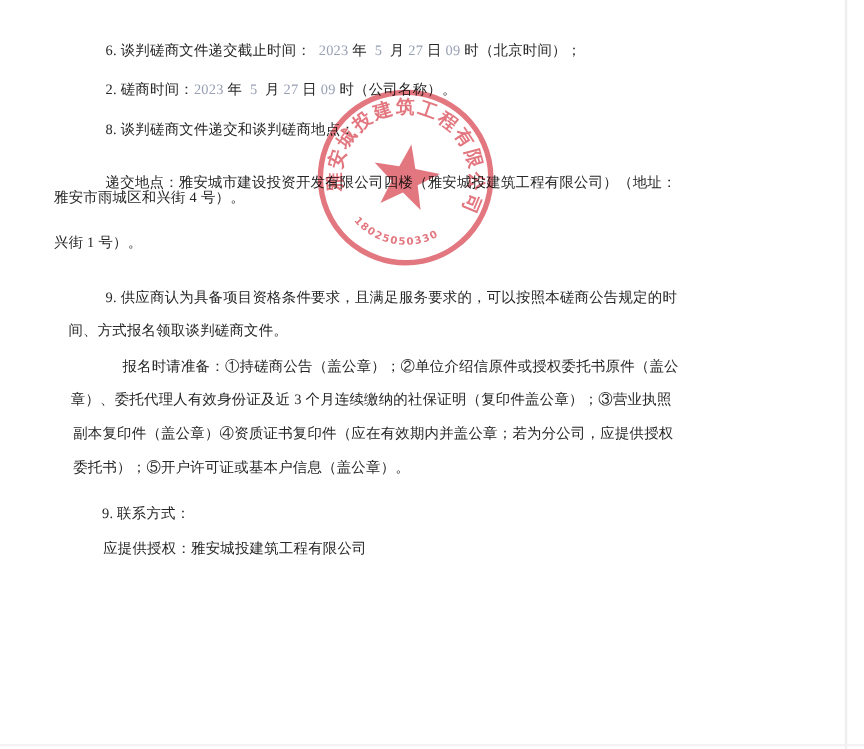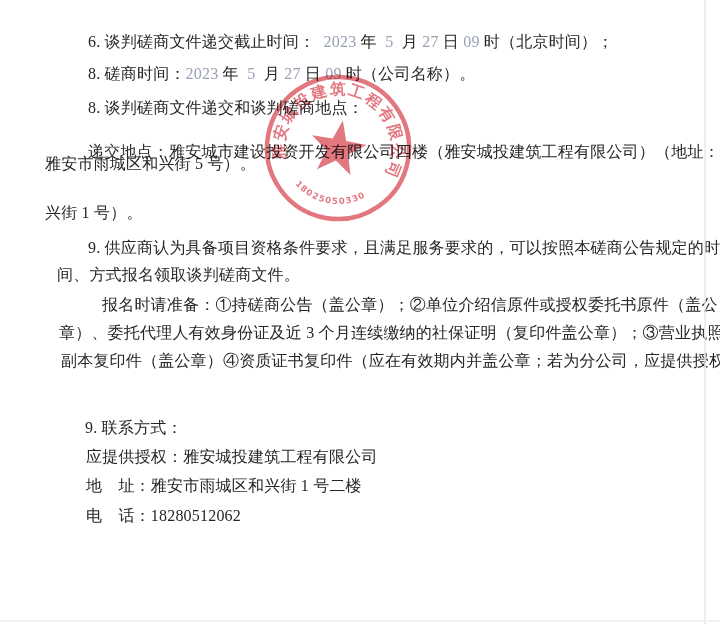--- a/index.html
+++ b/index.html
@@ -4,21 +4,21 @@
 <style>
   html,body{margin:0;padding:0;}
   body{
     width:720px;height:624px;overflow:hidden;background:#ffffff;
     font-family:"Liberation Serif","DejaVu Serif",serif;
     position:relative;
   }
   .page{position:absolute;inset:0;background:#ffffff;}
   .line{
     position:absolute;
-    font-size:16px;line-height:18px;color:#262626;
+    font-size:12px;line-height:18px;color:#262626;
     white-space:pre;letter-spacing:0.2px;
   }
   .val{color:#98a1b4;}
   .scan-edge-right{
     position:absolute;top:0;right:14px;width:2px;height:624px;
     background:#e7e7ea;opacity:.7;
   }
   .scan-edge-bottom{
     position:absolute;left:0;top:620px;width:720px;height:2px;
     background:#f0f0f2;opacity:.8;
@@ -28,40 +28,39 @@
     mix-blend-mode:multiply;opacity:.88;pointer-events:none;
   }
 </style>
 </head>
 <body>
 
 <div class="page">
 
   <div class="line" style="top:33px;left:88px"><span>6. 谈判磋商文件递交截止时间：  </span><span class="val">2023</span><span> 年  </span><span class="val">5</span><span>  月 </span><span class="val">27</span><span> 日 </span><span class="val">09</span><span> 时（北京时间）；</span></div>
 
-  <div class="line" style="top:65px;left:88px"><span>8. 磋商时间：</span><span class="val">2023</span><span> 年  </span><span class="val">5</span><span>  月 </span><span class="val">27</span><span> 日 </span><span class="val">09</span><span> 时（公司名称）。</span></div>
+  <div class="line" style="top:65px;left:88px"><span>2. 磋商时间：</span><span class="val">2023</span><span> 年  </span><span class="val">5</span><span>  月 </span><span class="val">27</span><span> 日 </span><span class="val">09</span><span> 时（公司名称）。</span></div>
 
   <div class="line" style="top:99px;left:88px">8. 谈判磋商文件递交和谈判磋商地点：</div>
 
   <div class="line" style="top:143px;left:88px">递交地点：雅安城市建设投资开发有限公司四楼（雅安城投建筑工程有限公司）（地址：</div>
-  <div class="line" style="top:155px;left:45px">雅安市雨城区和兴街 5 号）。</div>
+  <div class="line" style="top:155px;left:45px">雅安市雨城区和兴街 4 号）。</div>
 
-  <div class="line" style="top:204px;left:45px">兴街 1 号）。</div>
+  <div class="line" style="top:193px;left:45px">兴街 1 号）。</div>
 
   <div class="line" style="top:239px;left:88px">9. 供应商认为具备项目资格条件要求，且满足服务要求的，可以按照本磋商公告规定的时</div>
   <div class="line" style="top:296px;left:102px">报名时请准备：①持磋商公告（盖公章）；②单位介绍信原件或授权委托书原件（盖公</div>
 
   <div class="line" style="top:266px;left:57px">间、方式报名领取谈判磋商文件。</div>
   <div class="line" style="top:324px;left:59px">章）、委托代理人有效身份证及近 3 个月连续缴纳的社保证明（复印件盖公章）；③营业执照</div>
   <div class="line" style="top:352px;left:61px">副本复印件（盖公章）④资质证书复印件（应在有效期内并盖公章；若为分公司，应提供授权</div>
+  <div class="line" style="top:380px;left:61px">委托书）；⑤开户许可证或基本户信息（盖公章）。</div>
 
   <div class="line" style="top:419px;left:85px">9. 联系方式：</div>
   <div class="line" style="top:448px;left:86px">应提供授权：雅安城投建筑工程有限公司</div>
-  <div class="line" style="top:477px;left:86px">地　址：雅安市雨城区和兴街 1 号二楼</div>
-  <div class="line" style="top:507px;left:86px">电　话：18280512062</div>
 
   <svg class="seal" viewBox="0 0 190 180">
     <defs>
       <path id="sealTopArc" d="M 37.9 105.3 A 54 54 0 1 1 138.1 105.3" fill="none"></path>
       <path id="sealBottomArc" d="M 45.1 121 A 56 56 0 0 0 130.9 121" fill="none"></path>
     </defs>
     <g transform="rotate(10 88 85)" fill="#d8414e" stroke="none" opacity="0.82">
       <circle cx="88" cy="85" r="71" fill="none" stroke="#d8414e" stroke-width="4.5"></circle>
       <polygon points="88,57 94.8,76.6 115.6,77 99,89.6 105,109.5 88,97.6 71,109.5 77,89.6 60.4,77 81.2,76.6"></polygon>
       <text font-size="15.5" font-weight="600" letter-spacing="2" font-family="Liberation Serif, DejaVu Serif, serif">

